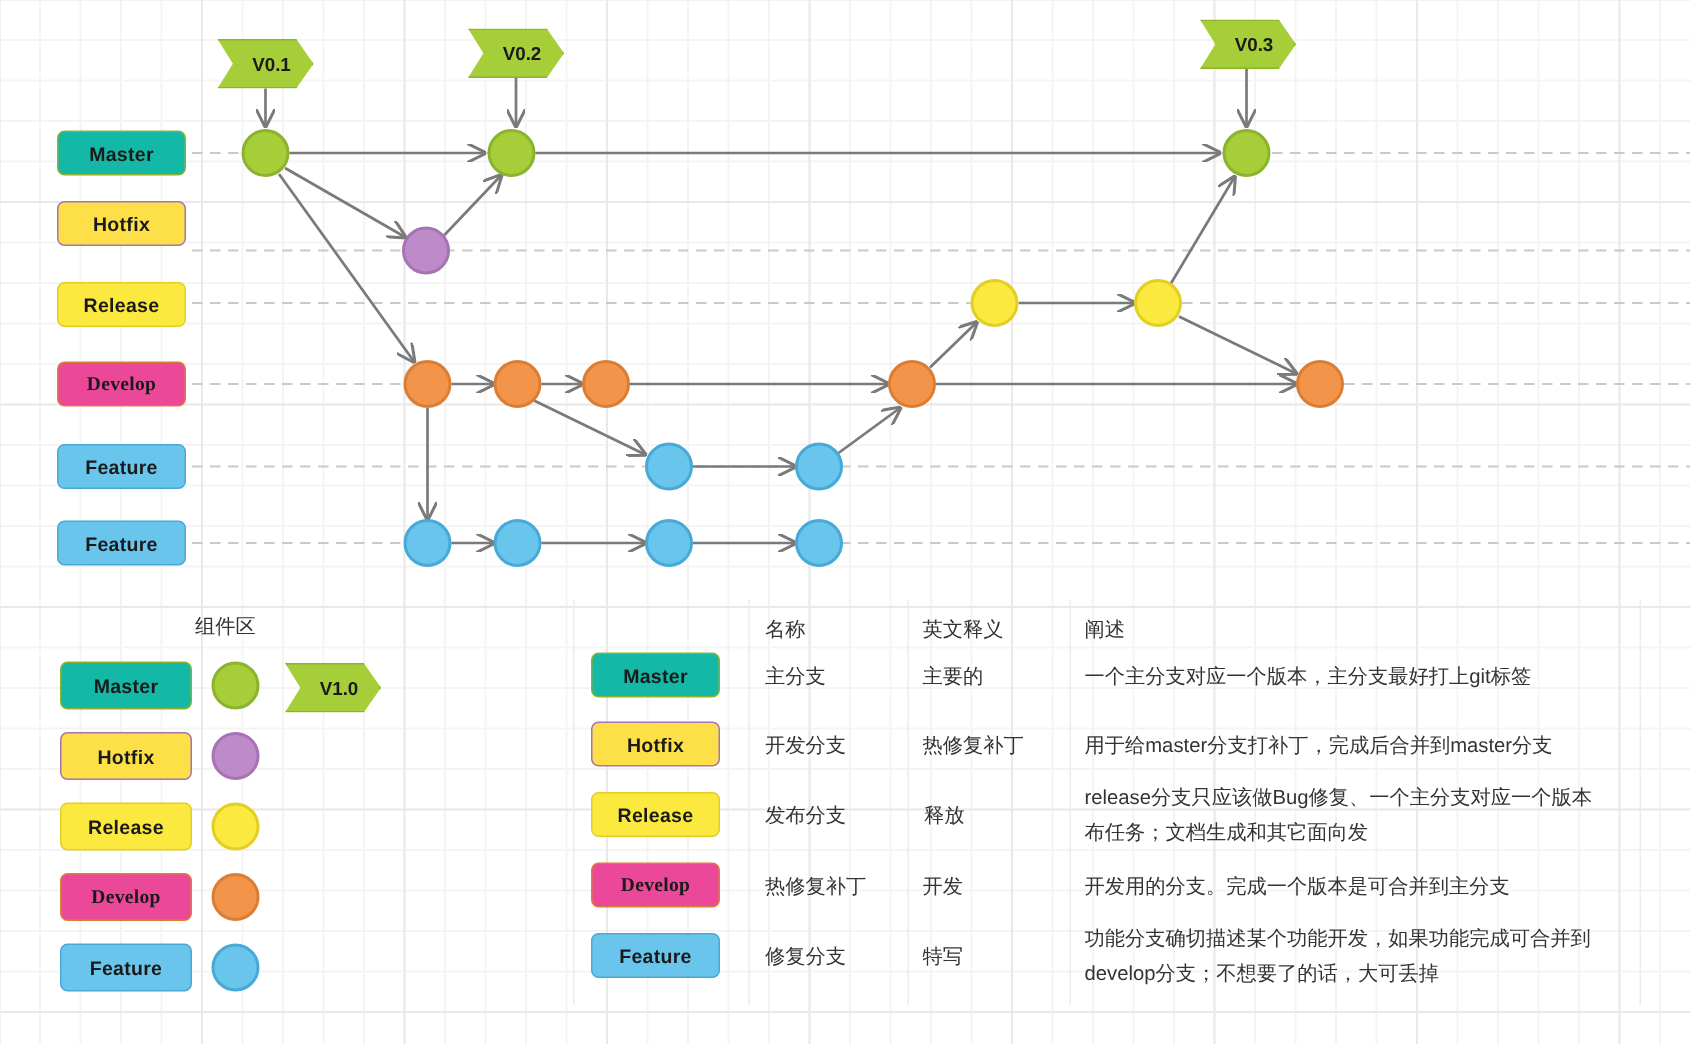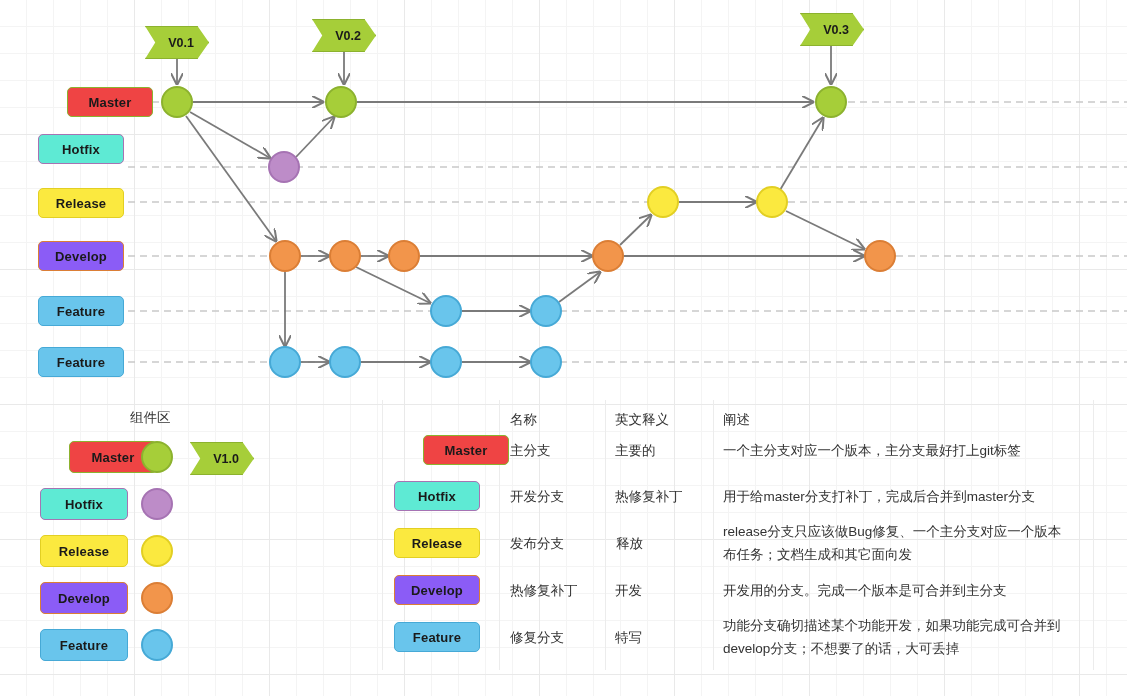--- a/index.html
+++ b/index.html
@@ -34,24 +34,24 @@
   .pill{
     position:absolute;
     display:flex;align-items:center;justify-content:center;
     box-sizing:border-box;
     border-radius:5px;
     font-weight:bold;
     color:#1a1a1a;
     letter-spacing:.2px;
     white-space:nowrap;
   }
-  .pill.master {background:#ef4444;border:1.5px solid #8cb22e;margin-left:29px;}
-  .pill.hotfix {background:#5eead4;border:1.5px solid #a673b3;}
+  .pill.master {background:#14b8a6;border:1.5px solid #8cb22e;}
+  .pill.hotfix {background:#fde047;border:1.5px solid #a673b3;}
   .pill.release{background:#fbe93f;border:1.5px solid #e2cf23;}
-  .pill.develop{background:#8b5cf6;border:1.5px solid #db7e35;}
+  .pill.develop{background:#ec4899;border:1.5px solid #db7e35;font-family:Liberation Serif, serif;}
   .pill.feature{background:#69c5ec;border:1.5px solid #46a9d6;}
 
   .lane-pill{left:38px;width:86px;height:30px;font-size:13px;}
 
   
   .dot{
     position:absolute;
     width:32px;height:32px;margin-left:-16px;margin-top:-16px;
     border-radius:50%;
     box-sizing:border-box;

